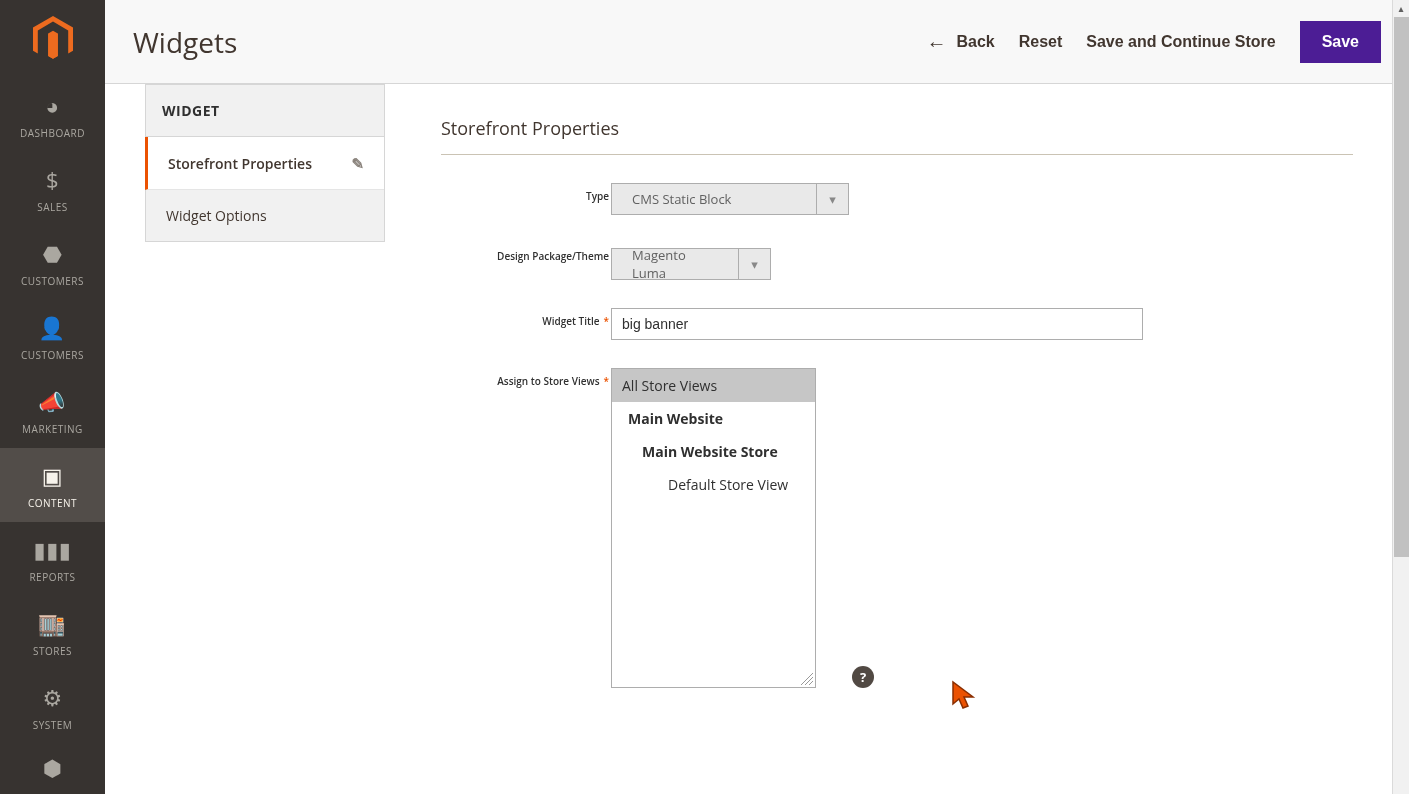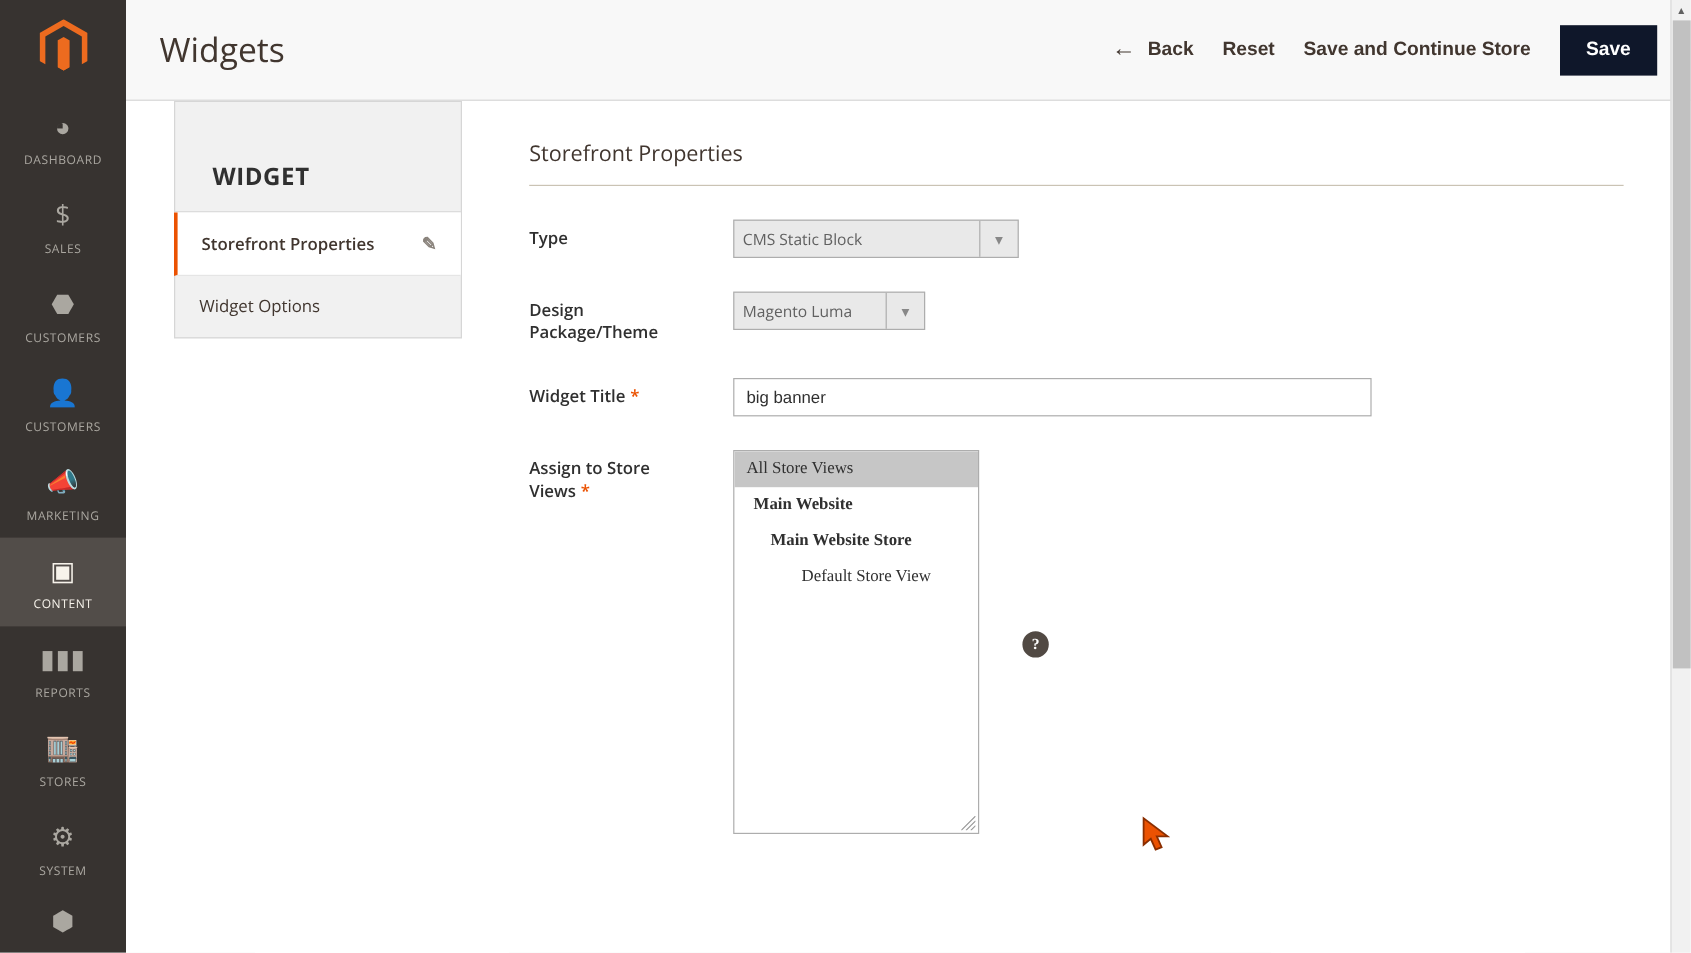--- a/index.html
+++ b/index.html
@@ -14,55 +14,55 @@
 .nav-item { display: flex; flex-direction: column; align-items: center; justify-content: center; height: 74px; color: #aaa7a0; font-size: 10px; letter-spacing: 0.5px; cursor: pointer; font-weight: 400; }
 .nav-item.active { background: #524d49; color: #f7f3eb; }
 .nav-item .icon { font-size: 22px; margin-bottom: 6px; }
 
 
 .main { flex: 1; display: flex; flex-direction: column; background: #fff; overflow: hidden; }
 .header { height: 84px; display: flex; align-items: center; padding: 0 28px; border-bottom: 1px solid #d6d6d6; background: #f8f8f8; }
 .header h1 { font-size: 28px; font-weight: 400; color: #41362f; flex: 1; }
 .hdr-actions { display: flex; align-items: center; gap: 24px; }
 .btn-link { background: none; border: none; font-size: 16px; color: #41362f; cursor: pointer; display: flex; align-items: center; gap: 10px; font-weight: 600; }
-.btn-primary { background: #0f172a; color: #fff; border: none; padding: 12px 22px; font-size: 16px; font-weight: 600; cursor: pointer; }
+.btn-primary { background: #4c1d95; color: #fff; border: none; padding: 12px 22px; font-size: 16px; font-weight: 600; cursor: pointer; }
 
 .content { flex: 1; display: flex; overflow: auto; }
 .side-panel { width: 280px; padding: 0 0 0 40px; margin-top: 0; }
 .panel-box { background: #f1f1f1; border: 1px solid #d6d6d6; }
-.panel-head { padding: 16px 31px; font-size: 20px; font-weight: 700; color: #303030; border-bottom: 1px solid #d6d6d6; letter-spacing: 0.5px; margin-top: 32px; }
+.panel-head { padding: 16px 16px; font-size: 14px; font-weight: 700; color: #303030; border-bottom: 1px solid #d6d6d6; letter-spacing: 0.5px; }
 .panel-item { padding: 16px 20px; font-size: 14px; color: #41362f; border-bottom: 1px solid #e5e5e5; cursor: pointer; display: flex; align-items: center; justify-content: space-between; }
 .panel-item.active { background: #fff; border-left: 3px solid #eb5202; margin-left: -1px; font-weight: 600; }
 .panel-item:last-child { border-bottom: none; }
 .pencil-icon { color: #8a837c; font-size: 15px; }
 
 .form-area { flex: 1; padding: 32px 56px; }
 .section-title { font-size: 18px; color: #41362f; font-weight: 400; padding-bottom: 14px; border-bottom: 1px solid #cac3b4; margin-bottom: 28px; }
 .field-row { display: flex; margin-bottom: 28px; align-items: flex-start; }
-.field-label { width: 170px; text-align: left; font-size: 14px; font-weight: 600; color: #303030; padding-top: 6px; padding-right: 26px; }
+.field-label { width: 170px; text-align: right; font-size: 10px; font-weight: 600; color: #303030; padding-top: 6px; padding-right: 2px; }
 .field-label .req { color: #eb5202; margin-left: 4px; }
 .field-control { flex: 0 0 auto; }
 .select-disabled { display: inline-flex; align-items: center; border: 1px solid #adadad; background: #e9e9e9; color: #616161; font-size: 13px; height: 32px; }
-.select-disabled .txt { padding: 0 7px; }
+.select-disabled .txt { padding: 0 20px; }
 .select-disabled .caret { width: 32px; height: 30px; border-left: 1px solid #adadad; display: flex; align-items: center; justify-content: center; color: #888; }
 .select-disabled.wide { width: 238px; }
 .select-disabled.wide .txt { flex:1; }
 .select-disabled.narrow { width: 160px; }
 .select-disabled.narrow .txt { flex:1; }
 .text-input { width: 532px; height: 32px; border: 1px solid #adadad; padding: 0 10px; font-size: 14px; color: #303030; }
 .multiselect { width: 205px; height: 320px; border: 1px solid #adadad; background: #fff; position: relative; overflow: hidden; }
 .ms-opt { padding: 7px 10px; font-size: 14px; color: #303030; cursor: pointer; }
 .ms-opt.selected { background: #c6c6c6; }
 .ms-opt.l1 { font-weight: 700; padding-left: 16px; }
 .ms-opt.l2 { font-weight: 700; padding-left: 30px; }
 .ms-opt.l3 { padding-left: 56px; }
 .ms-resize { position: absolute; bottom: 2px; right: 2px; width: 12px; height: 12px; }
 .help-icon { width: 22px; height: 22px; border-radius: 50%; background: #514943; color: #fff; display: inline-flex; align-items: center; justify-content: center; font-size: 13px; font-weight: 700; margin-left: 36px; margin-top: 3px; cursor: pointer; }
 .field-note { font-size: 12px; color: #666; margin-top: 6px; }
-.store-row { display:flex; align-items:center;font-family:Liberation Serif, serif; }
+.store-row { display:flex; align-items:flex-end; }
 
 
 .cursor { position: absolute; left: 951px; top: 680px; pointer-events: none; }
 .cursor svg { width: 28px; height: 30px; }
 
 
 .scroll-track { position: absolute; right: 0; top: 0; width: 17px; height: 100%; background: #f1f1f1; border-left:1px solid #dadada; }
 .scroll-thumb { background: #c1c1c1; width: 15px; margin-left:1px; }
 .scroll-arrow { height: 17px; color:#606060; text-align:center; font-size:10px; line-height:17px; }
 </style>

